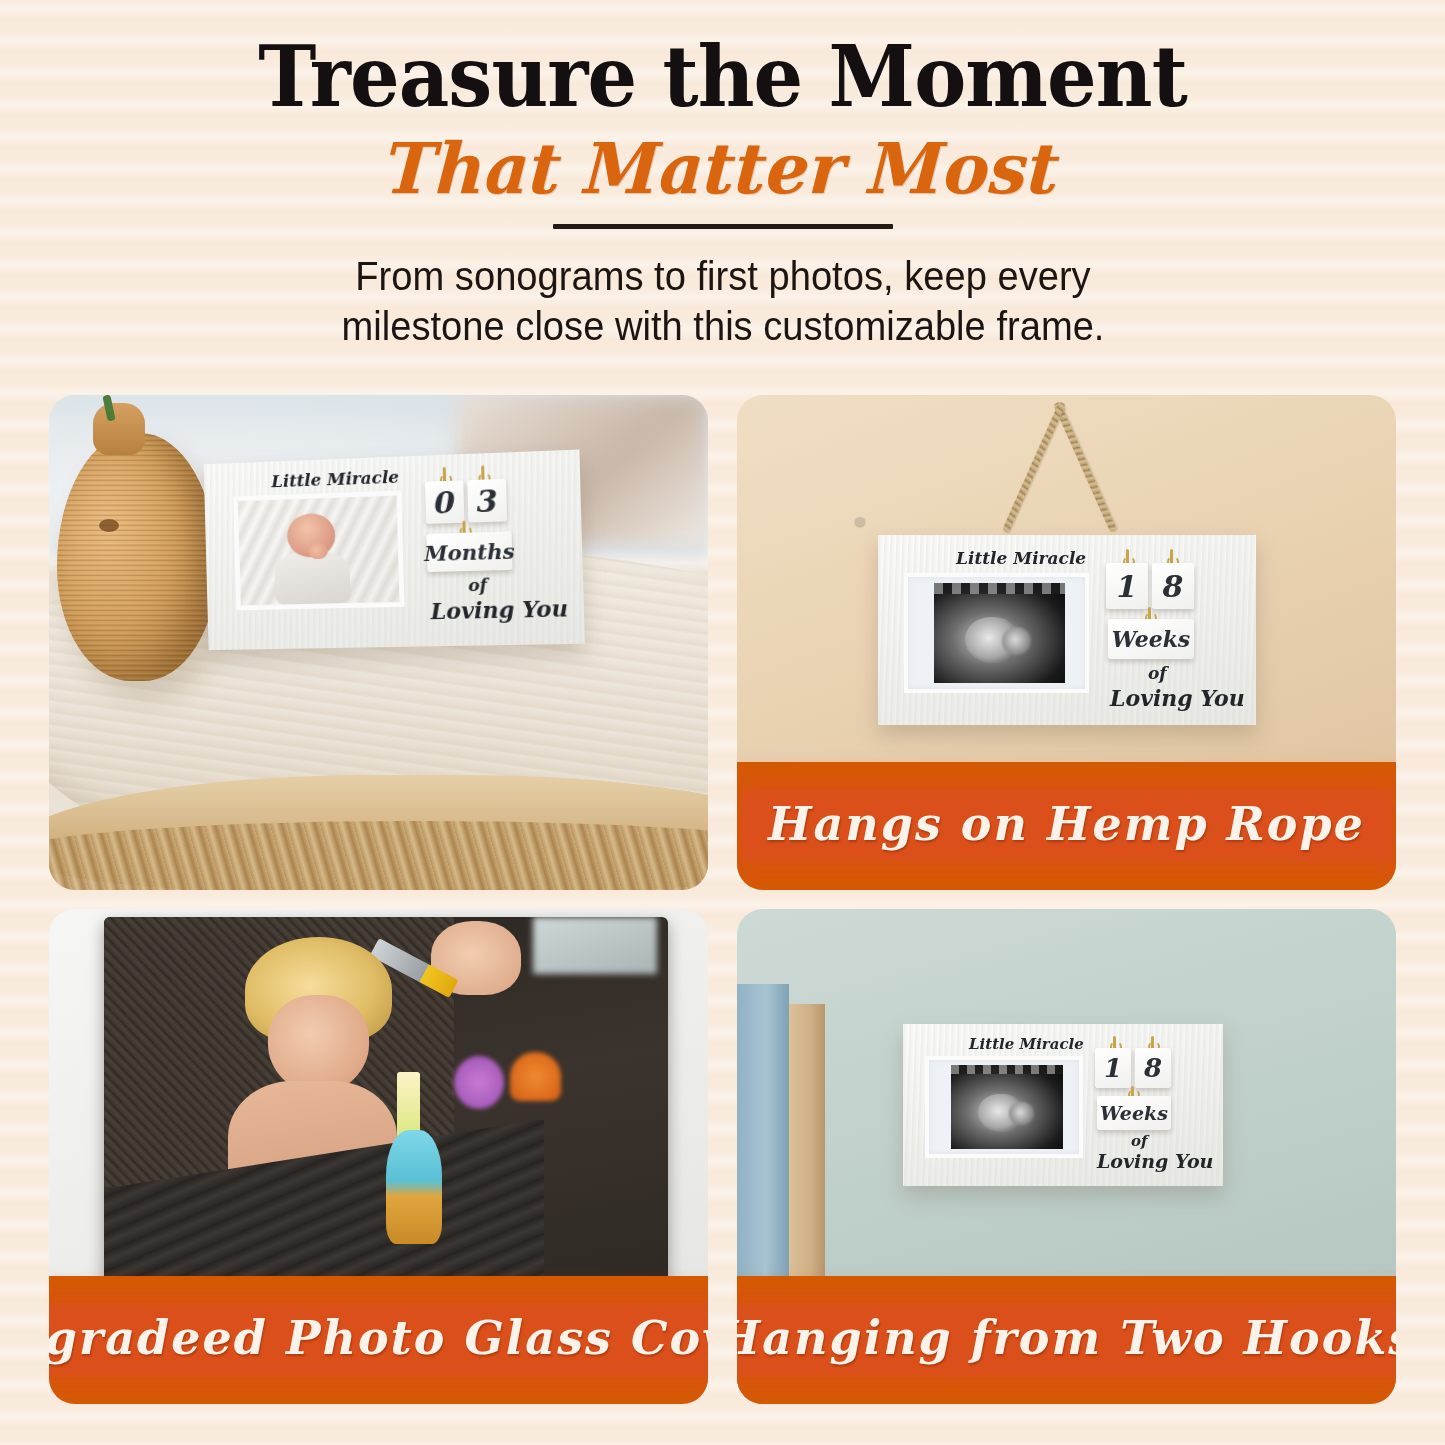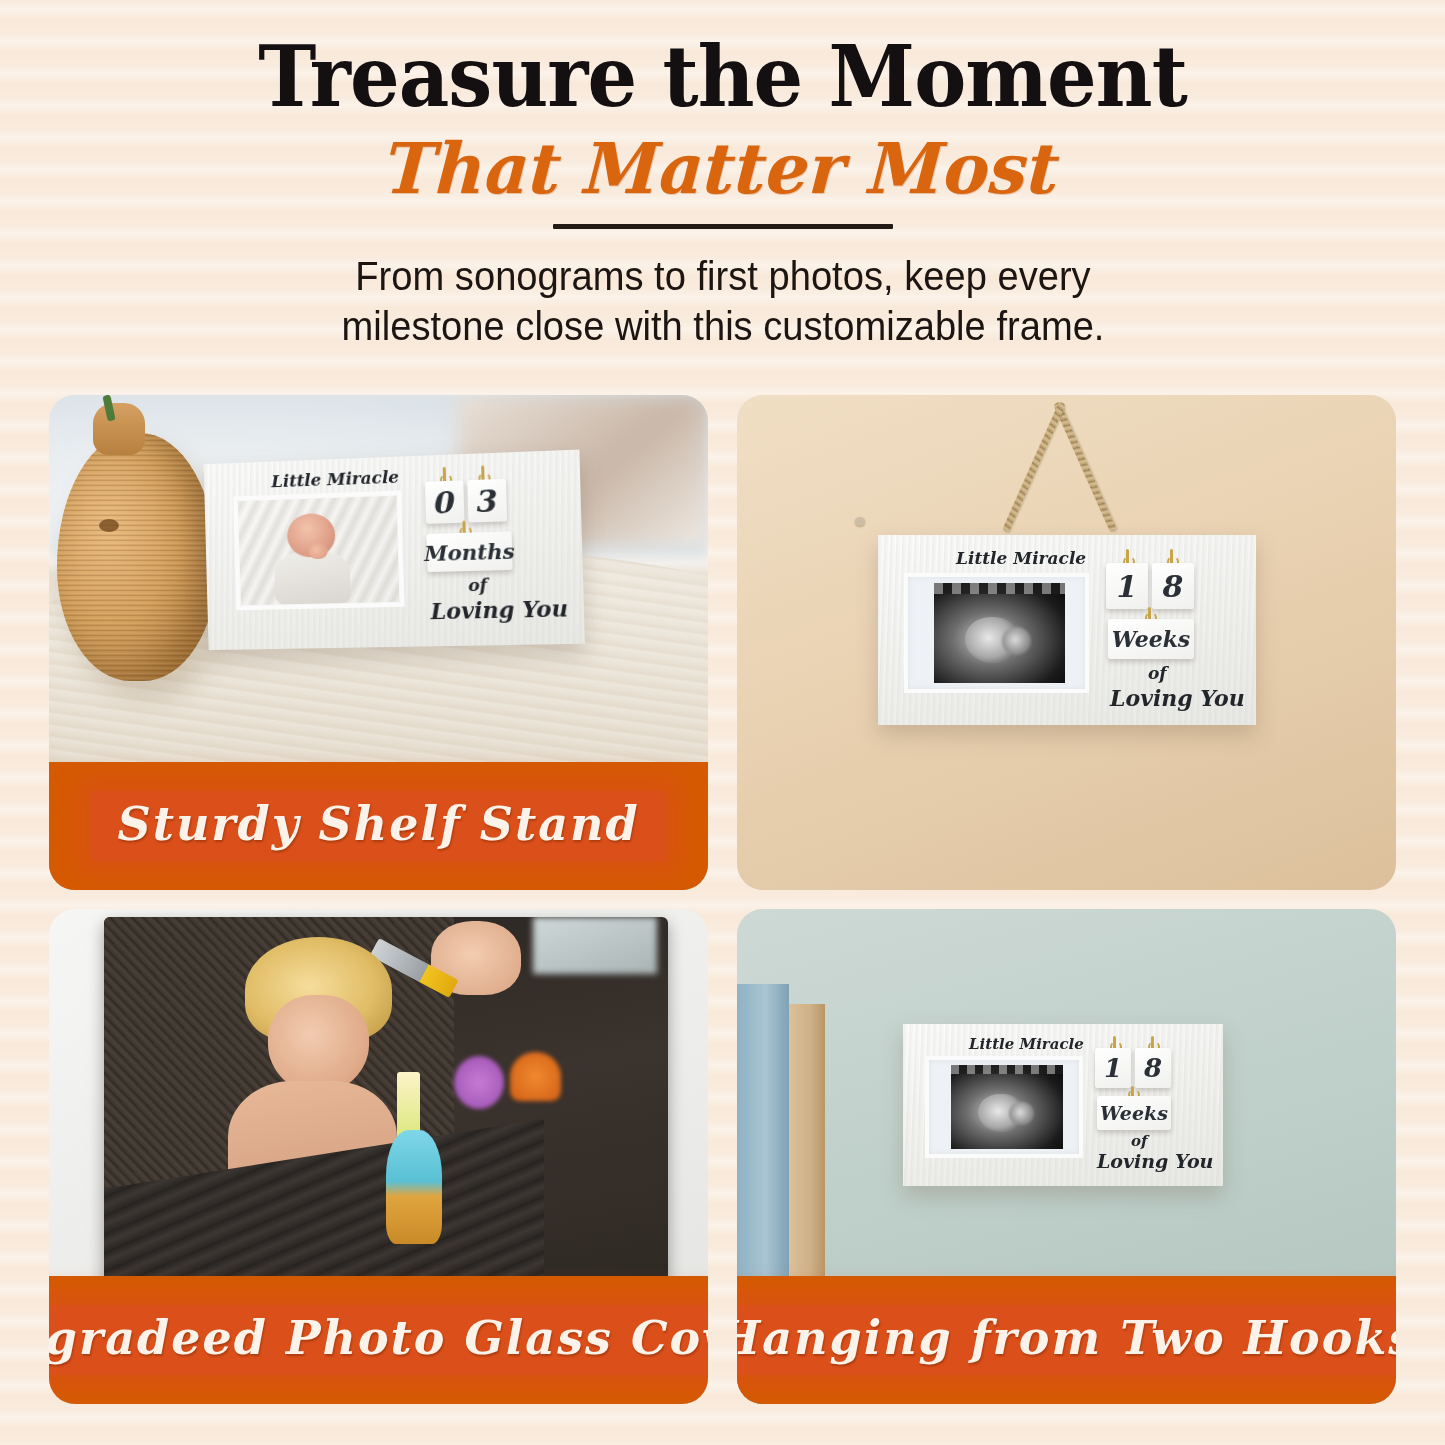--- a/index.html
+++ b/index.html
@@ -386,25 +386,20 @@
         <div class="hook" style="left:282px;top:12px;height:16px;"></div>
         <div class="tile" style="left:226px;top:26px;width:38px;height:42px;font-size:30px;">0</div>
         <div class="tile" style="left:268px;top:26px;width:38px;height:42px;font-size:30px;">3</div>
         <div class="hook" style="left:262px;top:66px;height:14px;"></div>
         <div class="tile" style="left:226px;top:78px;width:84px;height:38px;font-size:21px;">Months</div>
         <div class="fr-of" style="left:266px;top:120px;font-size:17px;">of</div>
         <div class="fr-loving" style="left:228px;top:142px;font-size:22px;">Loving You</div>
       </div>
     </div>
 
-    <div class="caption-bar">
-      <div class="caption-hl">
-        <div class="caption-text">Sturdy Shelf Stand</div>
-      </div>
-    </div>
   </div>
 
   <div class="card">
     <div class="scene s2">
       <div class="nail"></div>
 
       <div class="rope" style="left:316px;top:8px;height:140px;transform:rotate(-24deg);transform-origin:top center;"></div>
       <div class="rope" style="left:322px;top:8px;height:140px;transform:rotate(24deg);transform-origin:top center;"></div>
 
       <div class="frame" style="left:141px;top:140px;width:378px;height:190px;">
@@ -427,20 +422,25 @@
         <div class="hook" style="left:292px;top:14px;height:16px;"></div>
         <div class="tile" style="left:228px;top:28px;width:42px;height:46px;font-size:30px;">1</div>
         <div class="tile" style="left:274px;top:28px;width:42px;height:46px;font-size:30px;">8</div>
         <div class="hook" style="left:270px;top:72px;height:14px;"></div>
         <div class="tile" style="left:230px;top:84px;width:86px;height:40px;font-size:22px;">Weeks</div>
         <div class="fr-of" style="left:270px;top:128px;font-size:17px;">of</div>
         <div class="fr-loving" style="left:232px;top:150px;font-size:22px;">Loving You</div>
       </div>
     </div>
 
+    <div class="caption-bar">
+      <div class="caption-hl">
+        <div class="caption-text">Hangs on Hemp Rope</div>
+      </div>
+    </div>
   </div>
 
   <div class="card">
     <div class="scene s3">
       <div class="white-mat"></div>
       <div class="glass-photo">
         <div class="wicker"></div>
         <div class="blur-box"></div>
         <div class="hand"></div>
         <div class="screwdriver"></div>

